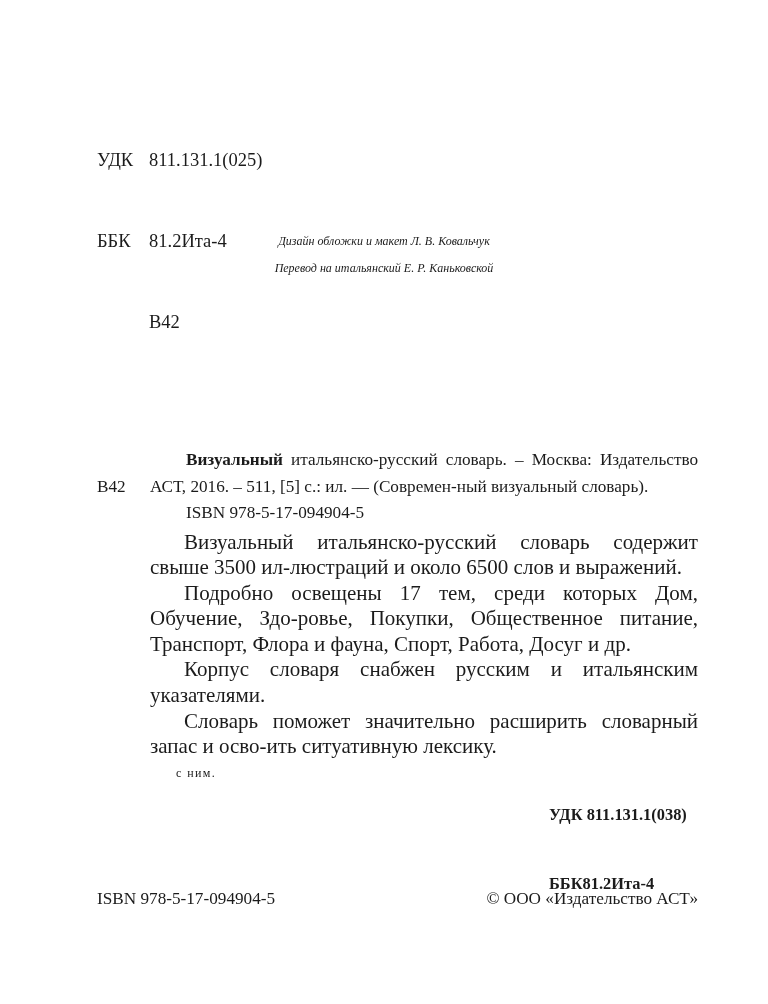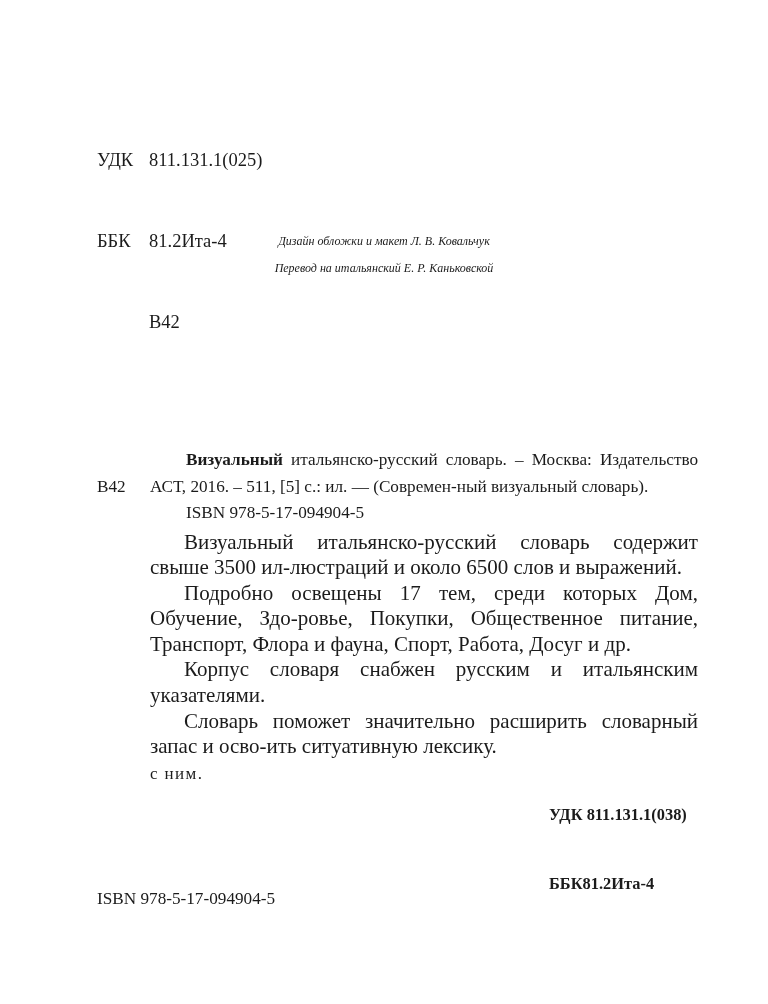--- a/index.html
+++ b/index.html
@@ -100,23 +100,23 @@
     margin: 0;
     text-align: justify;
     text-justify: inter-word;
     text-indent: 34px;
     hyphens: manual;
   }
   .annotation p.last-wrap {
     text-align: justify;
   }
   .tail-line {
-    margin-left: 53px;
+    margin-left: 79px;
     margin-top: 1px;
-    font-size: 17px;
+    font-size: 12px;
     line-height: 25.6px;
     letter-spacing: 1.4px;
   }
 
   
   .class-bold {
     position: absolute;
     left: 549px;
     top: 757px;
     font-weight: bold;
@@ -172,15 +172,16 @@
     <div class="tail-line">с ним.</div>
   </div>
 
   <div class="class-bold">
     <div>УДК 811.131.1(038)</div>
     <div>ББК81.2Ита-4</div>
   </div>
 
   <div class="footer">
     <span>ISBN 978-5-17-094904-5</span>
+    <span>© ООО «Издательство АСТ»</span>
   </div>
 
 </div>
 
 </body></html>

